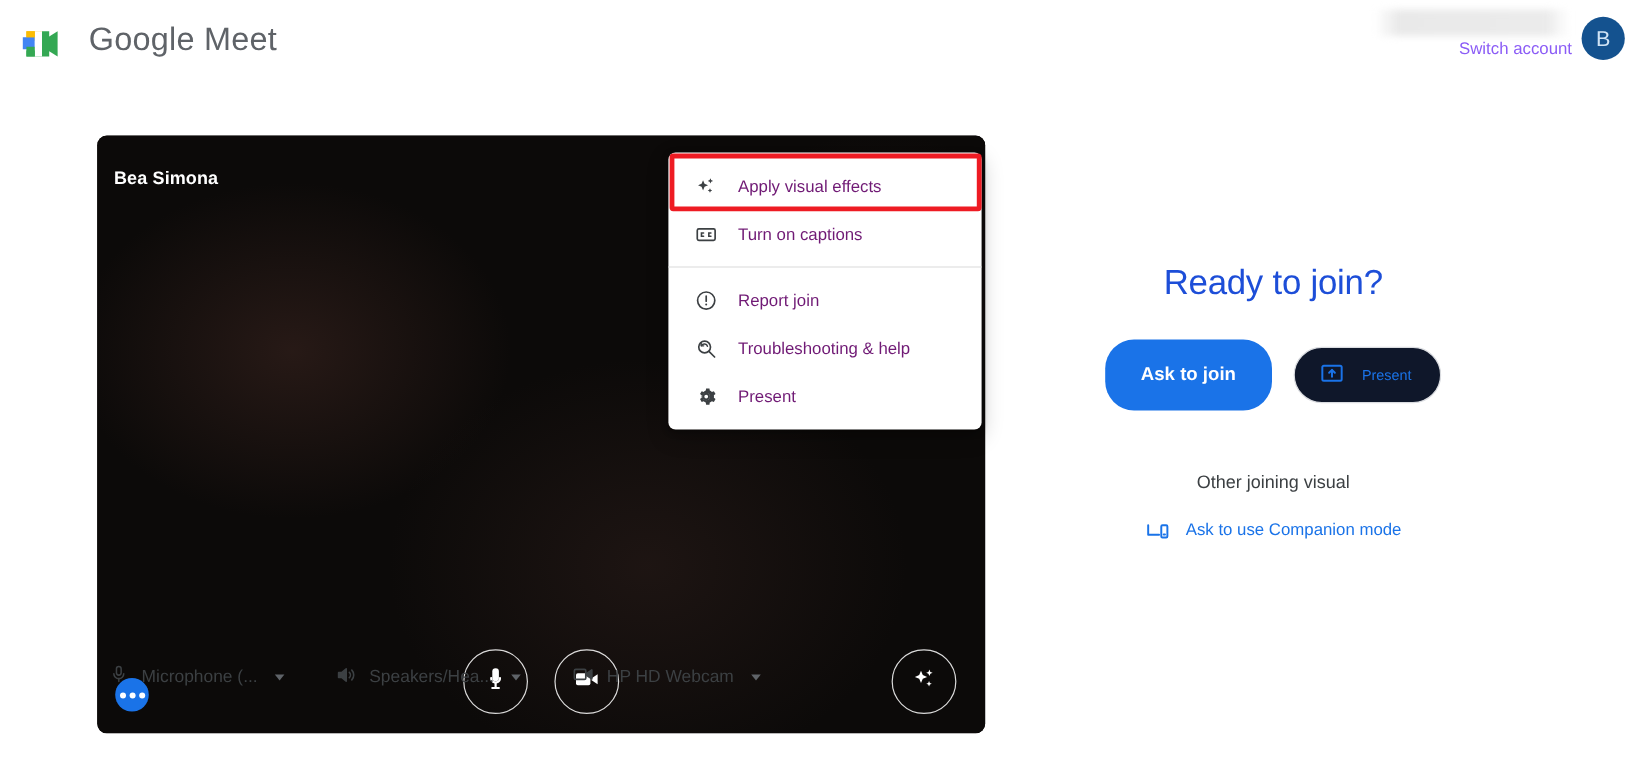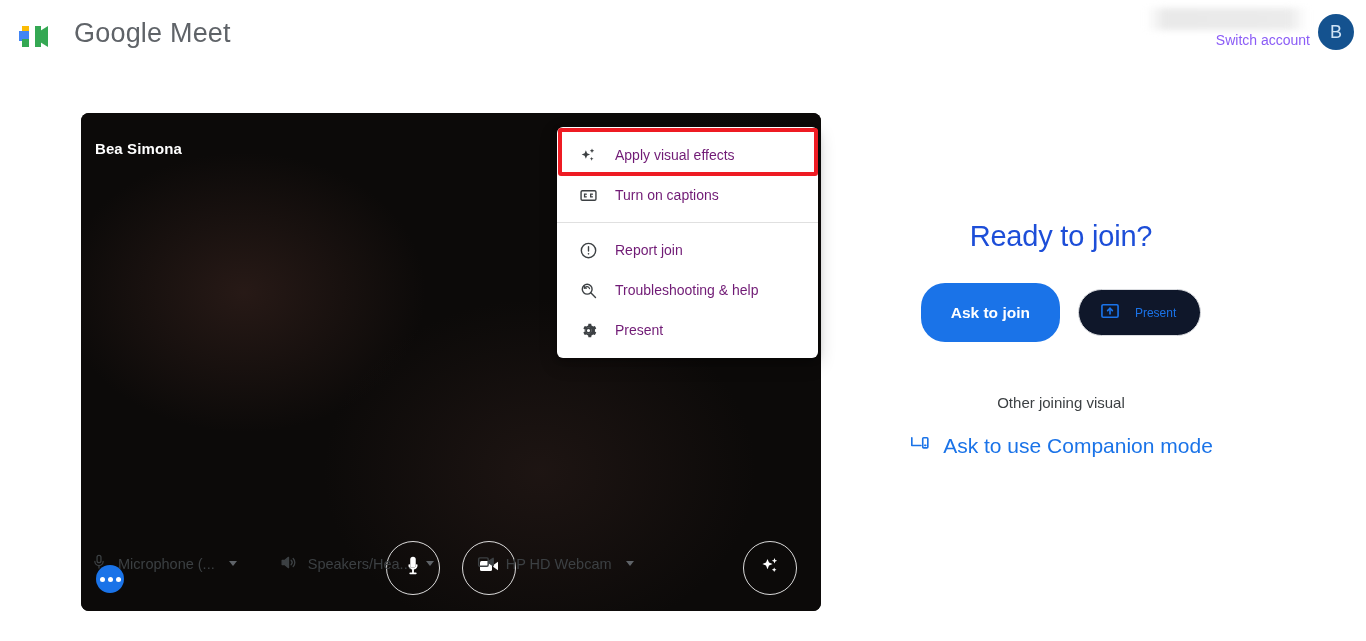--- a/index.html
+++ b/index.html
@@ -116,22 +116,22 @@
     height: 59px; padding: 0 30px; font-size: 15.5px; font-family: inherit; font-weight: bold;
     display: flex; align-items: center; justify-content: center; cursor: pointer;
   }
   .btn-present {
     background: #0f172a; color: #1a73e8; border: 1px solid #dadce0; border-radius: 24px;
     height: 47px; padding: 0 24px 0 20px; font-size: 12px; font-family: inherit;
     display: flex; align-items: center; gap: 14px; cursor: pointer;
   }
   .other-opts { margin-top: 52px; font-size: 15px; color: #3c4043; }
   .companion {
-    margin-top: 22px; display: flex; align-items: center; gap: 12px;
-    color: #1a73e8; font-size: 21px; cursor: pointer;
+    margin-top: 22px; display: flex; gap: 12px;
+    color: #1a73e8; font-size: 14px; cursor: pointer;
   }
 </style>
 </head>
 <body>
 
 <div id="app">
 
   <div class="header">
 
     <div class="brand">

